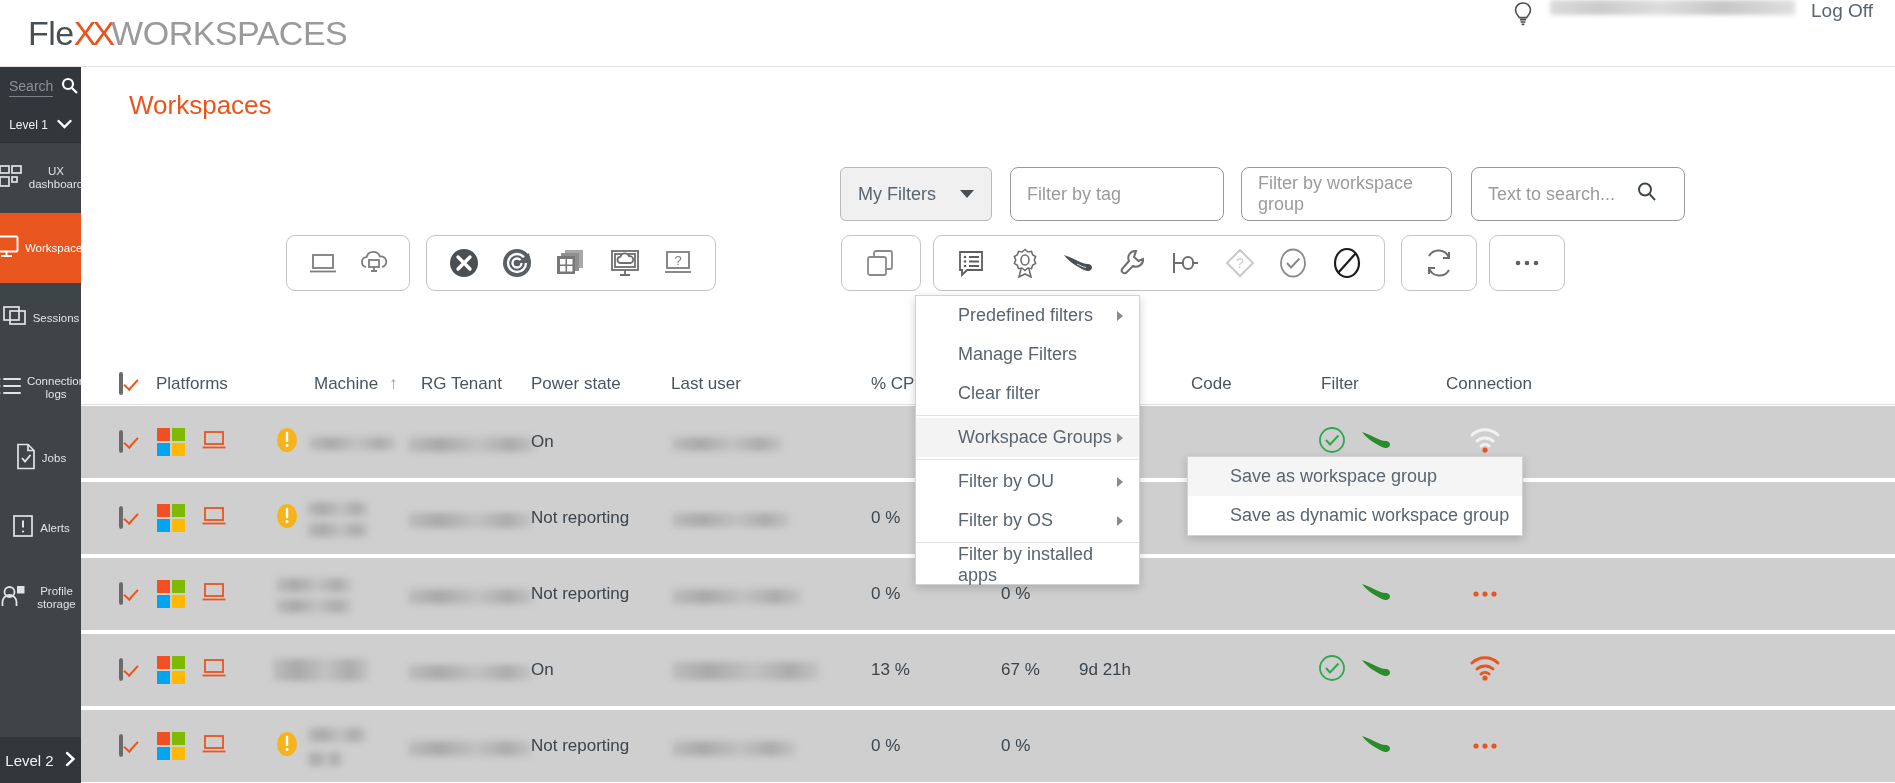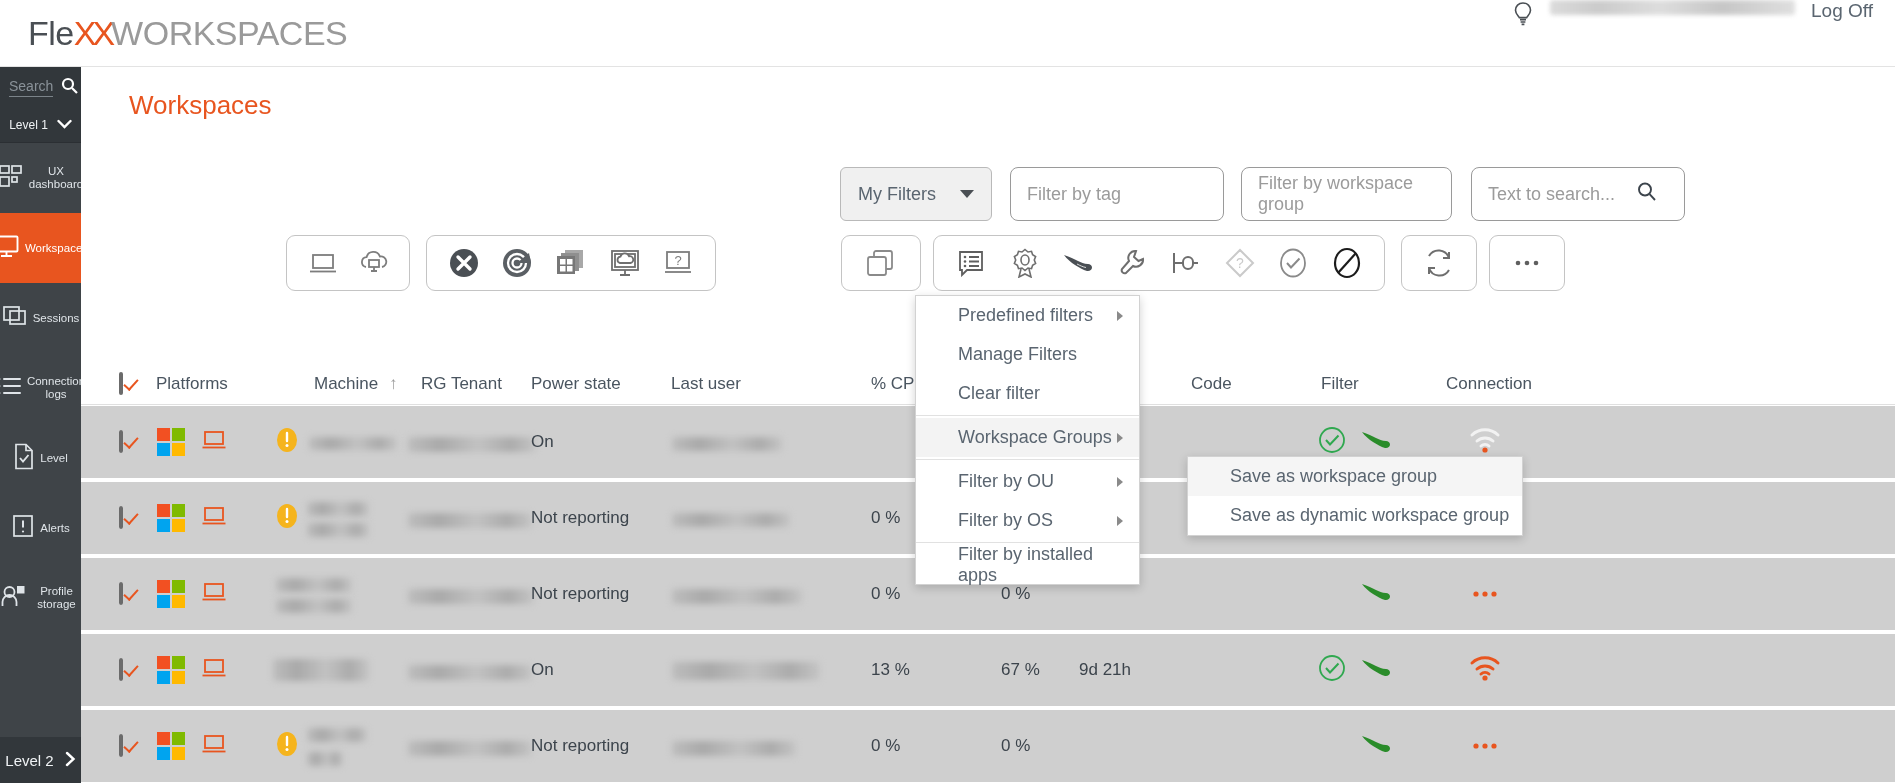--- a/index.html
+++ b/index.html
@@ -246,21 +246,21 @@
     <div class="side-item">
       <span>
         <svg width="22" height="27" viewBox="0 0 22 27">
             <g fill="none" stroke="#dfe4e8" stroke-width="1.7">
           <path d="M3 1.5 H13 L19 7.5 V25.5 H3 Z"></path>
               <path d="M13 1.5 V7.5 H19"></path>
           <path d="M7 15 L10 18.5 L15.5 12" stroke-width="1.9"></path>
             </g>
           </svg>
       </span>
-      <span class="lbl">Level</span>
+      <span class="lbl">Jobs</span>
     </div>
 
     <div class="side-item">
       <span>
         <svg width="24" height="24" viewBox="0 0 24 24">
             <g fill="none" stroke="#dfe4e8" stroke-width="1.7">
           <rect x="3" y="2" width="18" height="20"></rect>
               <path d="M12 6.5 V13.5" stroke-width="2"></path>
               <circle cx="12" cy="17.5" r="1.1" fill="#dfe4e8" stroke="none"></circle>
             </g>

